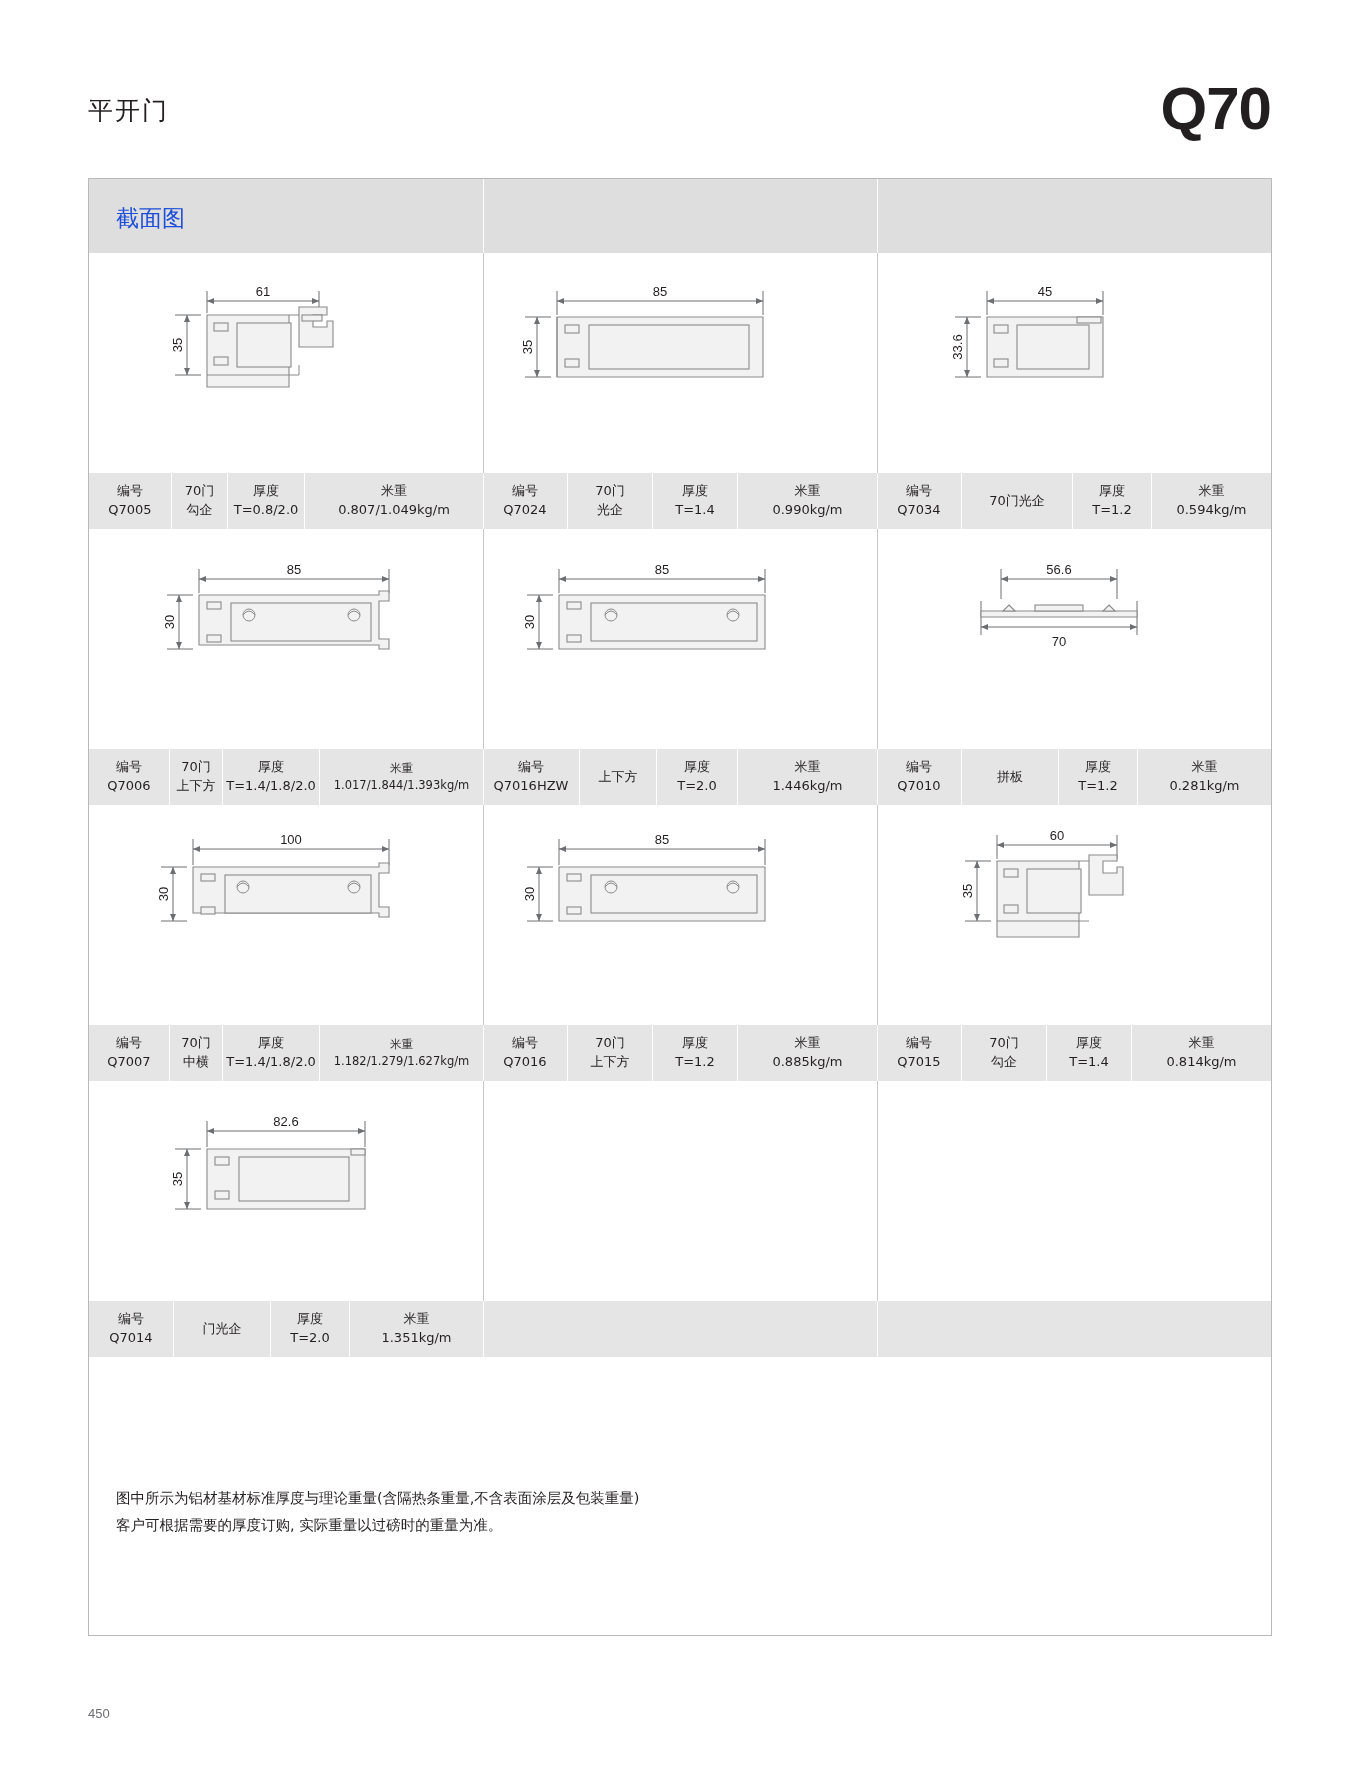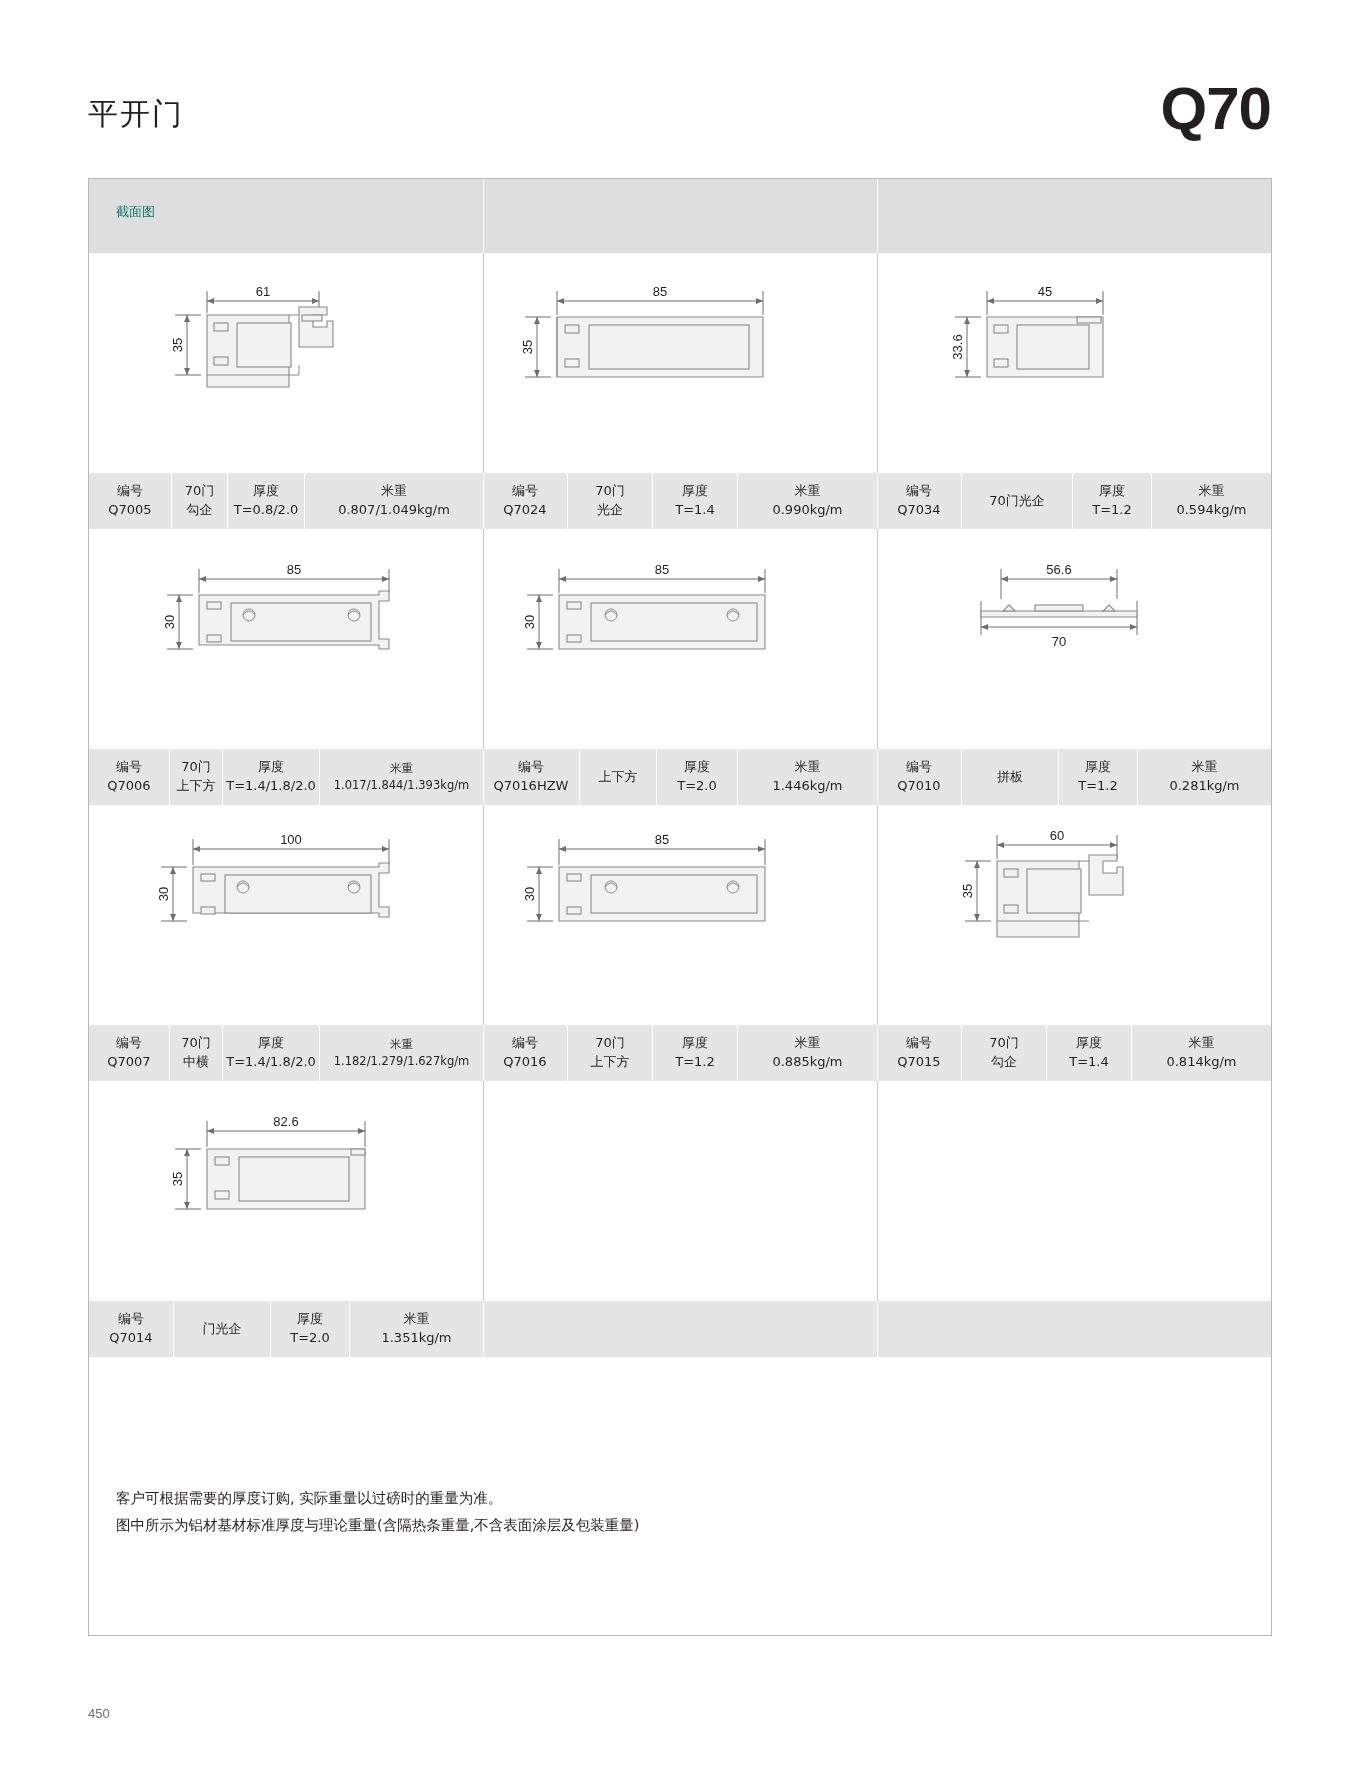--- a/index.html
+++ b/index.html
@@ -28,21 +28,21 @@
     position: absolute;
     left: 88px;
     top: 82px;
     width: 1183px;
     height: 60px;
   }
   .header-title {
     position: absolute;
     left: 0;
     top: 12px;
-    font-size: 30px;
+    font-size: 25px;
     letter-spacing: 2px;
     color: #231f20;
     font-family: "DejaVu Sans", "Liberation Sans", sans-serif;
   }
   .header-code {
     position: absolute;
     right: 0;
     top: -8px;
     font-size: 60px;
     font-weight: bold;
@@ -75,22 +75,22 @@
     position: absolute;
     top: 0;
     width: 1px;
     height: 74px;
     background: #ffffff;
   }
   .title-bar-label {
     position: absolute;
     left: 27px;
     top: 24px;
-    font-size: 13px;
-    color: #0f766e;
+    font-size: 23px;
+    color: #1d4ed8;
     font-family: "DejaVu Sans", "Liberation Sans", sans-serif;
   }
 
   
   .grid {
     position: absolute;
     left: 0;
     top: 74px;
     width: 100%;
   }
@@ -790,21 +790,21 @@
           <div class="sep" style="left:394px;"></div>
           <div class="specgroup g1"></div>
           <div class="sep" style="left:788px;"></div>
           <div class="specgroup g2"></div>
         </div>
       </div>
 
     </div>
 
     <div class="note">
+      <div>图中所示为铝材基材标准厚度与理论重量(含隔热条重量,不含表面涂层及包装重量)</div>
       <div>客户可根据需要的厚度订购, 实际重量以过磅时的重量为准。</div>
-      <div>图中所示为铝材基材标准厚度与理论重量(含隔热条重量,不含表面涂层及包装重量)</div>
     </div>
 
   </div>
 
   <div class="page-number">450</div>
 
 </div>
 
 </body></html>

